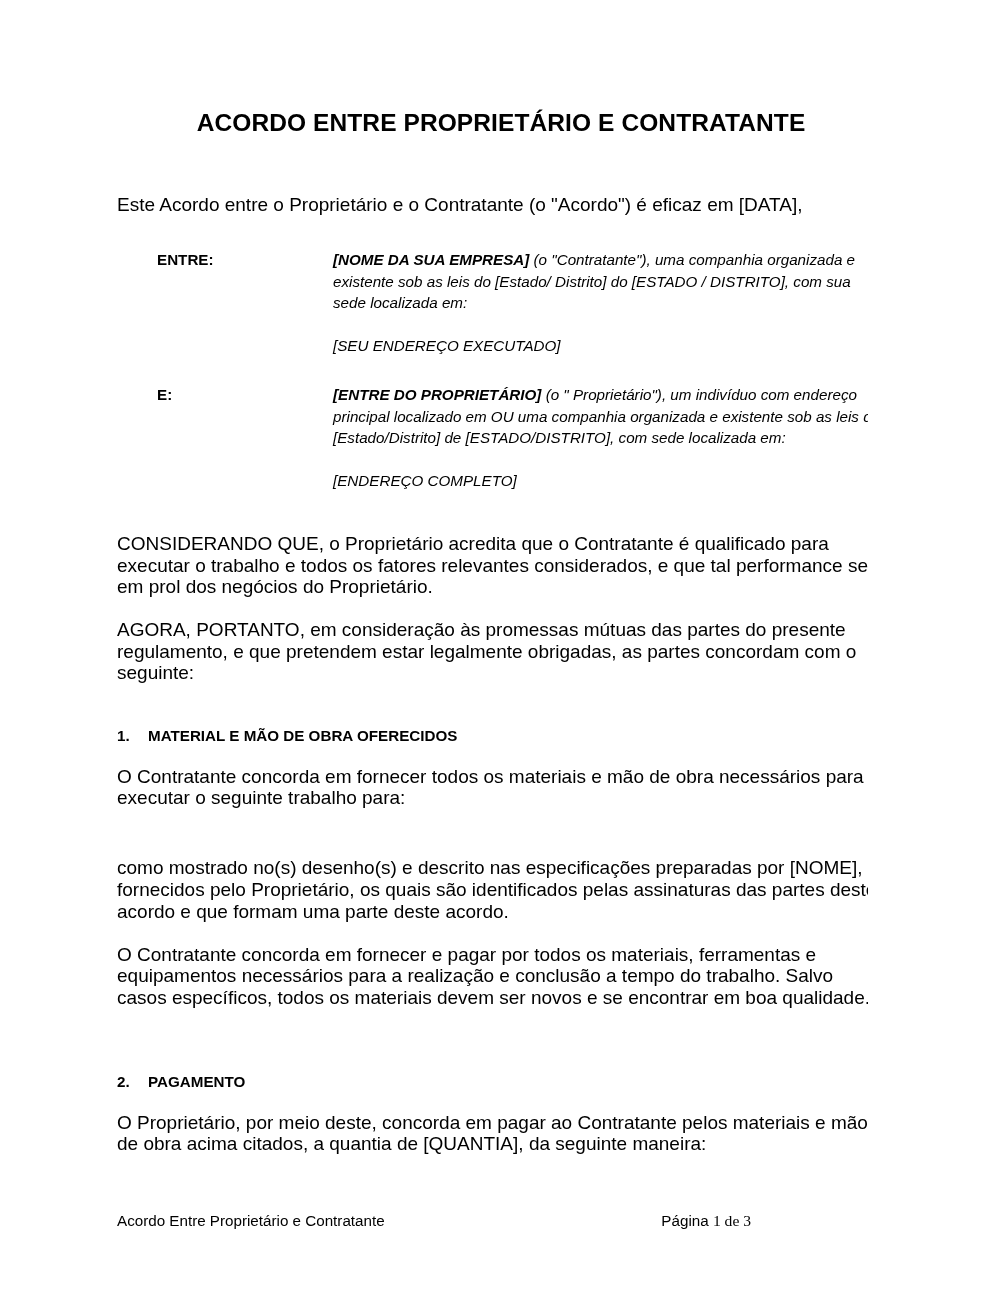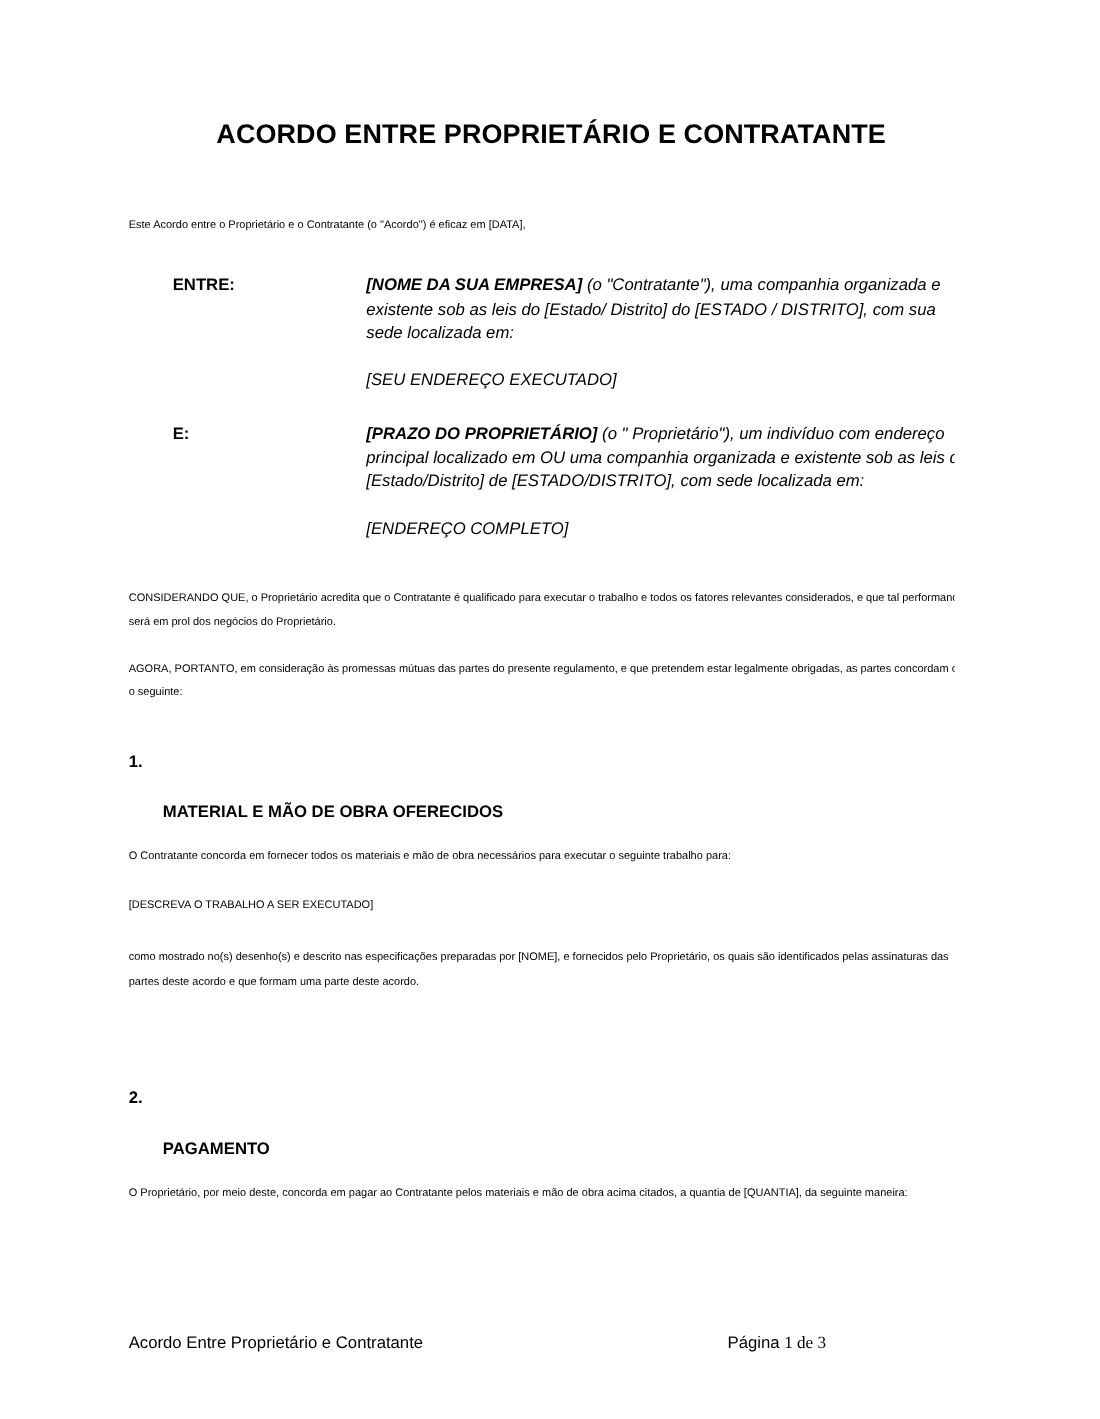--- a/index.html
+++ b/index.html
@@ -33,21 +33,21 @@
     font-size: 24.5px;
     font-weight: bold;
     letter-spacing: 0.1px;
     margin: 0;
     padding-top: 108px;
     line-height: 1.2;
   }
 
   
   .para {
-    font-size: 10px;
+    font-size: 19px;
     line-height: 21.6px;
     margin: 0;
     text-align: left;
   }
   .intro {
     padding-top: 57px;
   }
 
   
   .party {
@@ -85,21 +85,20 @@
     align-items: flex-start;
     font-size: 15.2px;
     line-height: 21.6px;
     font-weight: bold;
   }
   .section-num {
     flex: 0 0 31px;
   }
   .section-title {
     flex: 1 1 auto;
-    margin-top: 46px;
   }
 
   
   .footer {
     position: absolute;
     left: 117px;
     right: 117px;
     top: 1211px;
     display: flex;
     justify-content: space-between;
@@ -133,21 +132,21 @@
         <span class="lead">[NOME DA SUA EMPRESA]</span><span> (o "Contratante"), uma companhia organizada e existente sob as leis do [Estado/ Distrito] do [ESTADO / DISTRITO], com sua sede localizada em:</span>
         <div class="party-address">[SEU ENDEREÇO EXECUTADO]</div>
       </div>
     </div>
 
     <div class="block-gap-md"></div>
 
     <div class="party">
       <div class="party-label">E:</div>
       <div class="party-body">
-        <span class="lead">[PRAZO DO PROPRIETÁRIO]</span><span> (o " Proprietário"), um indivíduo com endereço principal localizado em OU uma companhia organizada e existente sob as leis de [Estado/Distrito] de [ESTADO/DISTRITO], com sede localizada em:</span>
+        <span class="lead">[ENTRE DO PROPRIETÁRIO]</span><span> (o " Proprietário"), um indivíduo com endereço principal localizado em OU uma companhia organizada e existente sob as leis de [Estado/Distrito] de [ESTADO/DISTRITO], com sede localizada em:</span>
         <div class="party-address">[ENDEREÇO COMPLETO]</div>
       </div>
     </div>
 
     <div class="block-gap-xl"></div>
 
     <p class="para">CONSIDERANDO QUE, o Proprietário acredita que o Contratante é qualificado para executar o trabalho e todos os fatores relevantes considerados, e que tal performance será em prol dos negócios do Proprietário.</p>
 
     <div class="block-gap-para"></div>
 
@@ -157,24 +156,24 @@
 
     <div class="section-heading">
       <span class="section-num">1.</span>
       <span class="section-title">MATERIAL E MÃO DE OBRA OFERECIDOS</span>
     </div>
 
     <div class="block-gap-sm"></div>
 
     <p class="para">O Contratante concorda em fornecer todos os materiais e mão de obra necessários para executar o seguinte trabalho para:</p>
     <div class="block-gap-para"></div>
-    <p class="para">[DESCREVA O TRABALHO A SER EXECUTADO]</p>
     <div class="block-gap-md"></div>
     <p class="para">como mostrado no(s) desenho(s) e descrito nas especificações preparadas por [NOME], e fornecidos pelo Proprietário, os quais são identificados pelas assinaturas das partes deste acordo e que formam uma parte deste acordo.</p>
     <div class="block-gap-para"></div>
+    <p class="para">O Contratante concorda em fornecer e pagar por todos os materiais, ferramentas e equipamentos necessários para a realização e conclusão a tempo do trabalho. Salvo casos específicos, todos os materiais devem ser novos e se encontrar em boa qualidade.</p>
     <div class="block-gap-para"></div>
 
     <div class="block-gap-xl"></div>
 
     <div class="section-heading">
       <span class="section-num">2.</span>
       <span class="section-title">PAGAMENTO</span>
     </div>
 
     <div class="block-gap-sm"></div>

